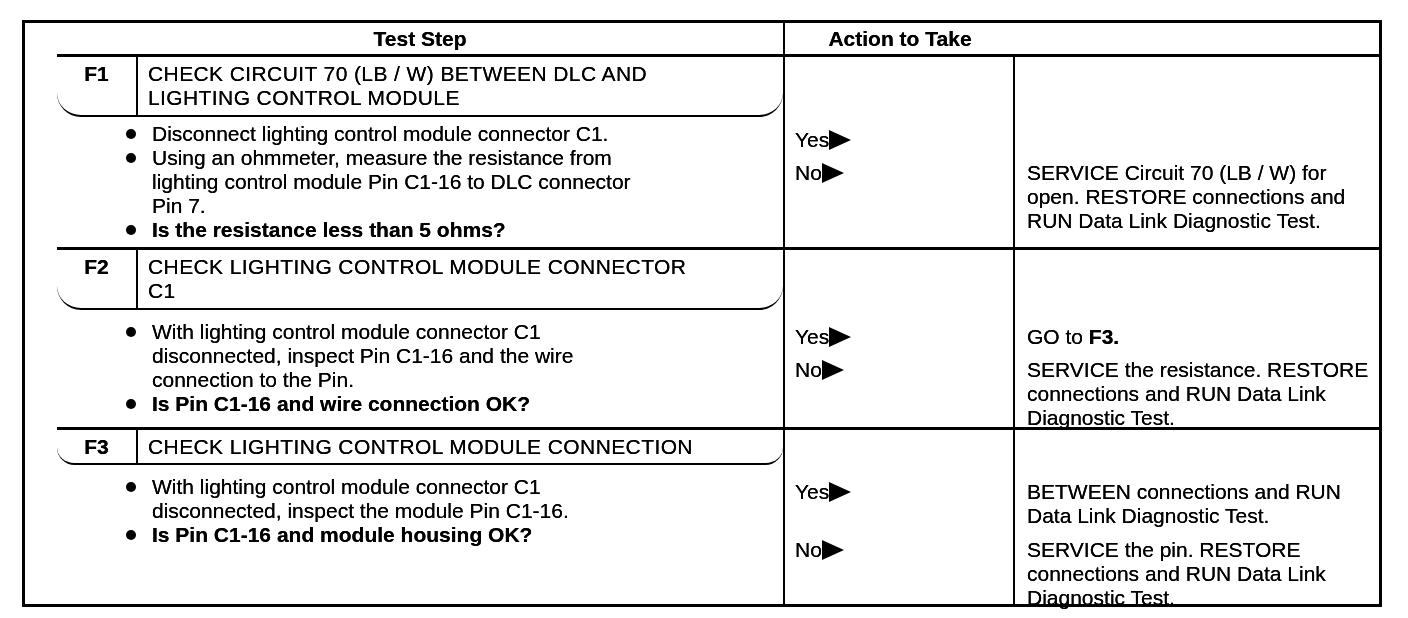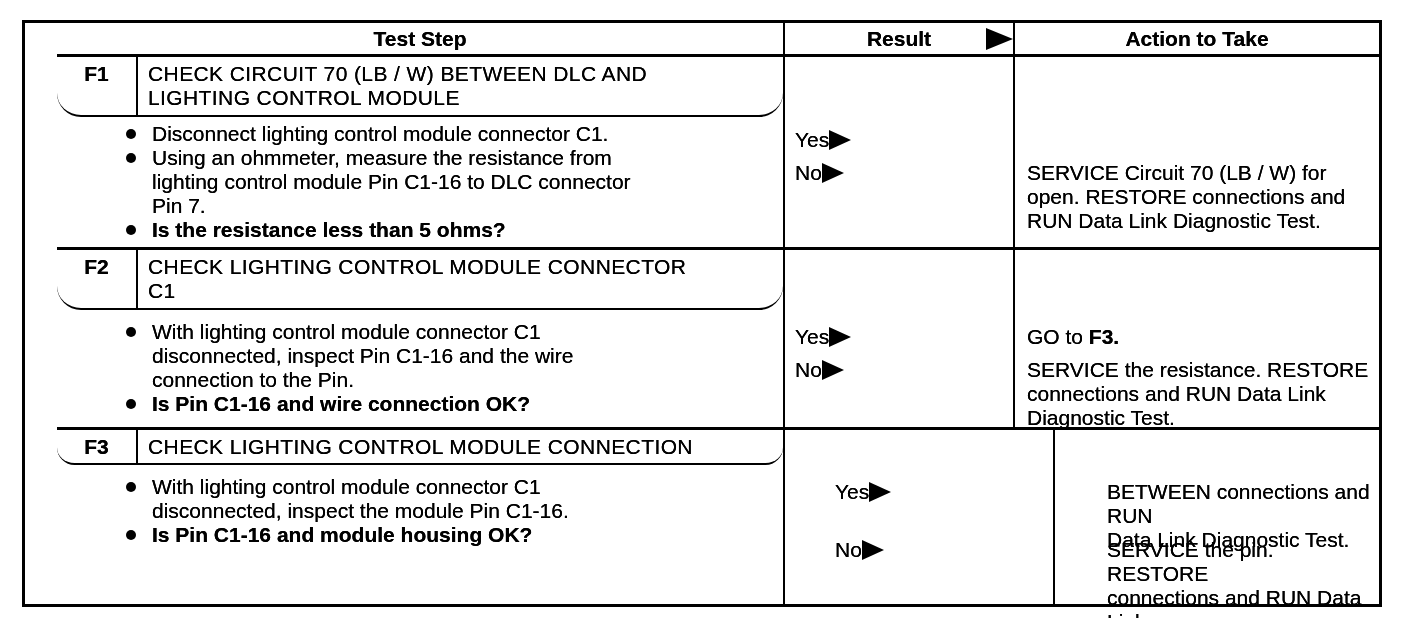--- a/index.html
+++ b/index.html
@@ -21,21 +21,21 @@
   .hcell.res { position:relative; border-right:2px solid #000; }
   .arrow {
     width:0; height:0;
     border-top:10px solid transparent; border-bottom:10px solid transparent;
     border-left:22px solid #000;
   }
   .hcell .arrow { position:absolute; right:0; top:50%; transform:translateY(-50%); border-left-width:27px; border-top-width:11px; border-bottom-width:11px; }
   .section { border-bottom:3px solid #000; flex:0 0 auto; box-sizing:border-box; }
   .sec1 { height:193px; }
   .sec2 { height:180px; }
-  .sec3 { flex:1 1 auto; border-bottom:none;gap:40px; }
+  .sec3 { flex:1 1 auto; border-bottom:none; }
   .cell-test { border-right:2px solid #000; box-sizing:border-box; display:flex; flex-direction:column; }
   .trow { display:flex; border-bottom:2px solid #000; box-sizing:border-box; flex:0 0 auto;border-radius:24px; }
   .tr-tall  { height:60px; }
   .tr-short { height:35px; }
   .flabel {
     width:81px; flex:0 0 auto; box-sizing:border-box; border-right:2px solid #000;
     font-weight:bold; text-align:center; padding-top:5px;
   }
   .ttitle { padding:5px 8px 0 10px; white-space:pre-line; letter-spacing:0.4px; }
   .steps { margin:0; padding:5px 4px 0 69px; list-style:none; }
@@ -55,24 +55,20 @@
   .ref { font-weight:bold; }
 </style>
 </head>
 <body>
 
 <div class="page">
   <div class="tbl">
 
     <div class="grid3 hrow">
       <div class="hcell ts">Test Step</div>
-      <div class="hcell res">
-        <span>Result</span>
-        <span class="arrow"></span>
-      </div>
       <div class="hcell">Action to Take</div>
     </div>
 
     <div class="grid3 section sec1">
       <div class="cell-test">
         <div class="trow tr-tall">
           <div class="flabel">F1</div>
           <div class="ttitle">CHECK CIRCUIT 70 (LB / W) BETWEEN DLC AND
 LIGHTING CONTROL MODULE</div>
         </div>

